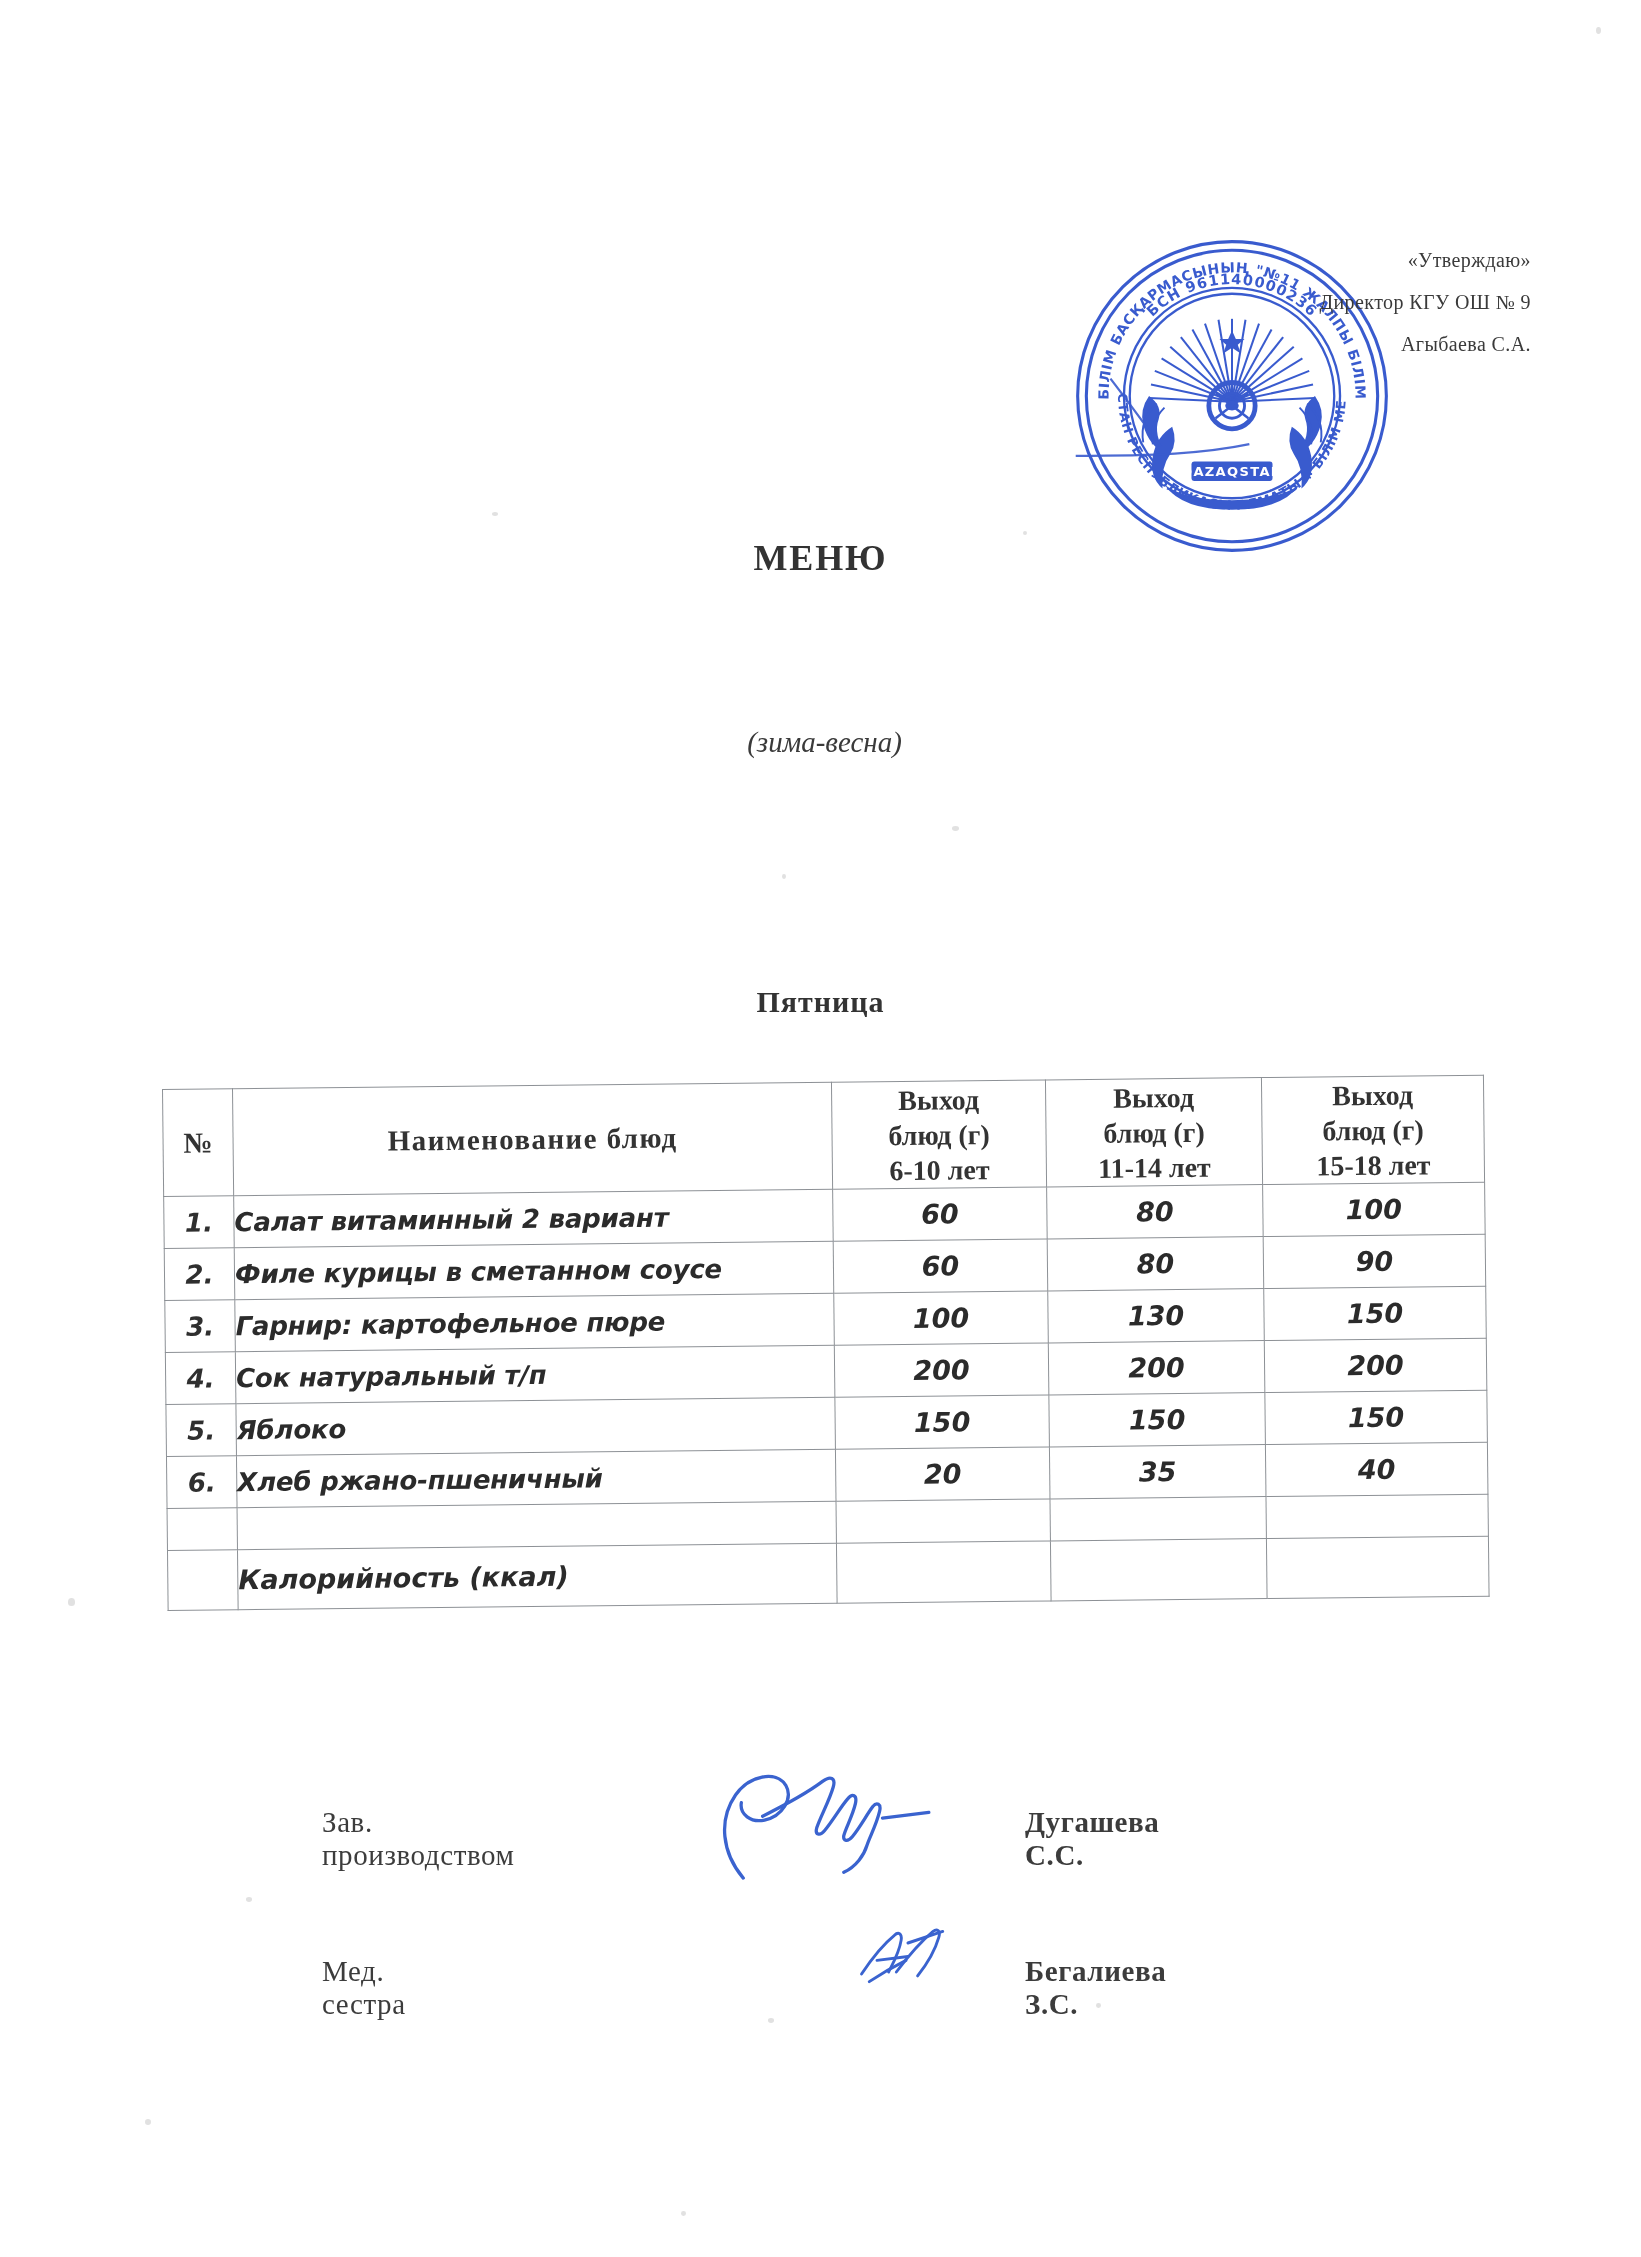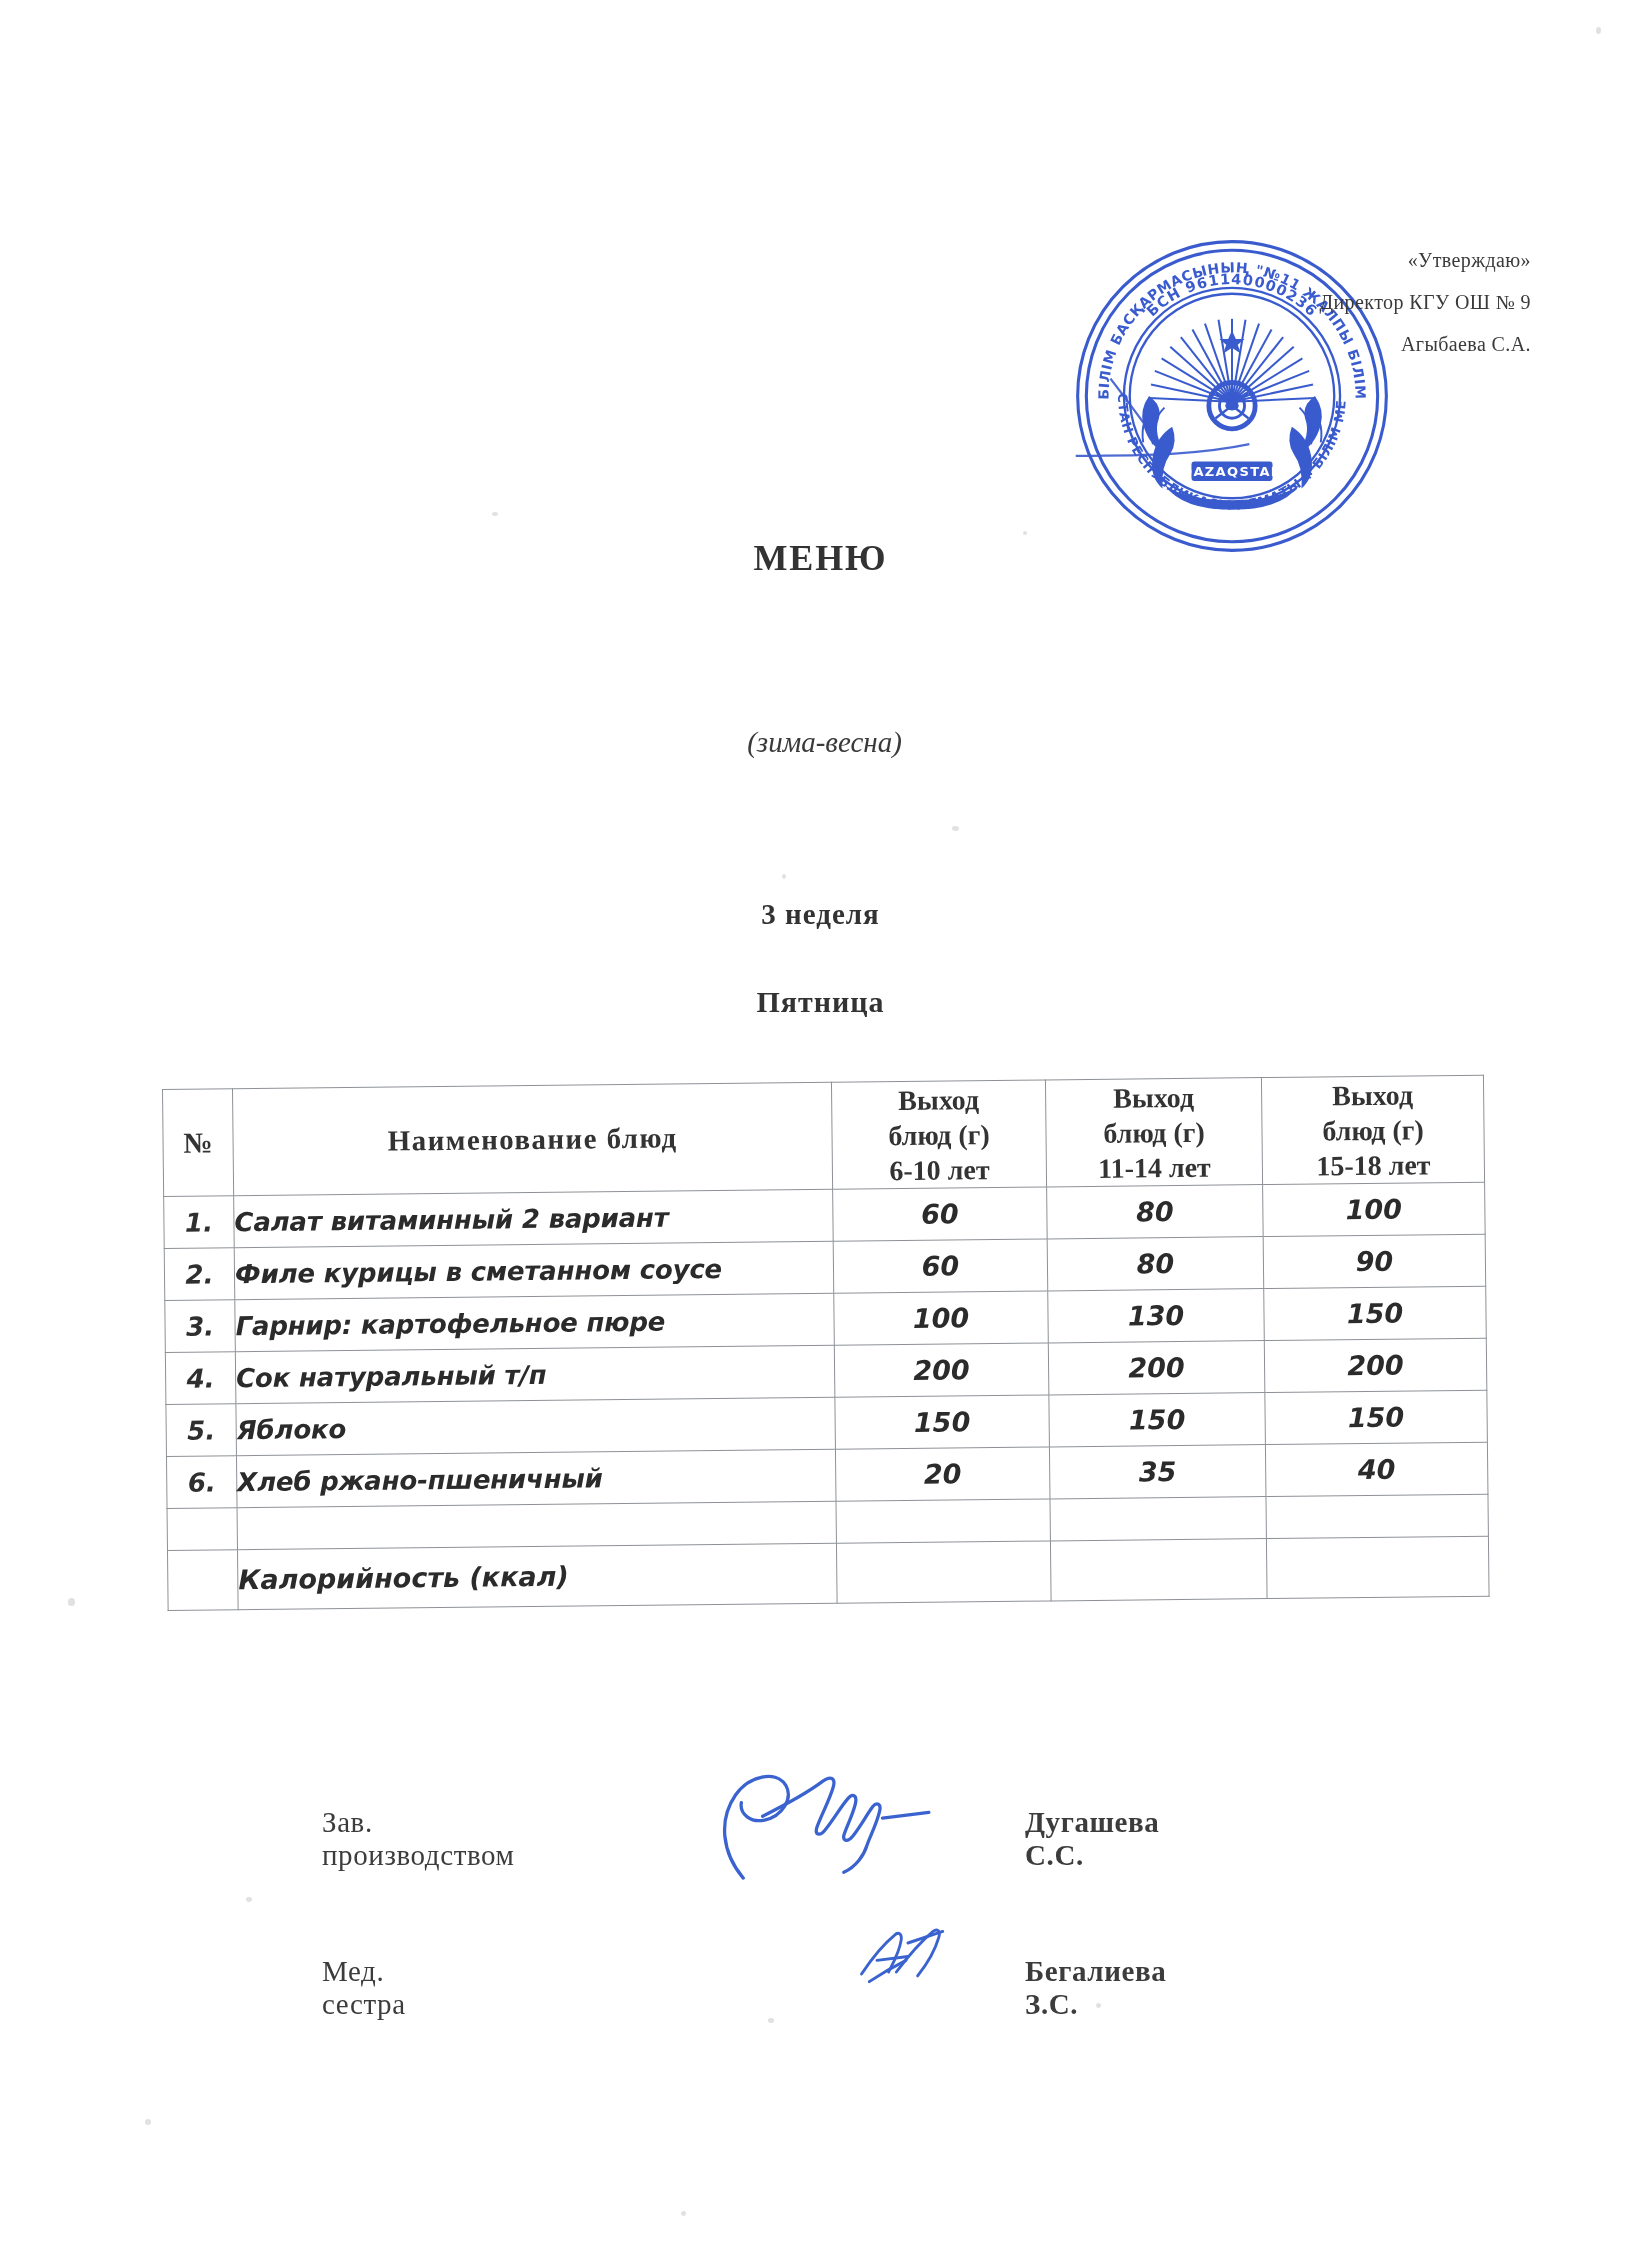--- a/index.html
+++ b/index.html
@@ -311,21 +311,20 @@
   </div>
 
   <div class="approval">
     <div>«Утверждаю»</div>
     <div>Директор КГУ ОШ № 9</div>
     <div>Агыбаева С.А.</div>
   </div>
 
   <div class="doc-title">МЕНЮ</div>
   <div class="season">(зима-весна)</div>
-  <div class="week">3  неделя</div>
   <div class="day">Пятница</div>
 
   <div class="table-skew">
     <table class="menu">
       <colgroup>
         <col class="c-num">
           <col class="c-name">
           <col class="c-a1">
           <col class="c-a2">
           <col class="c-a3">

